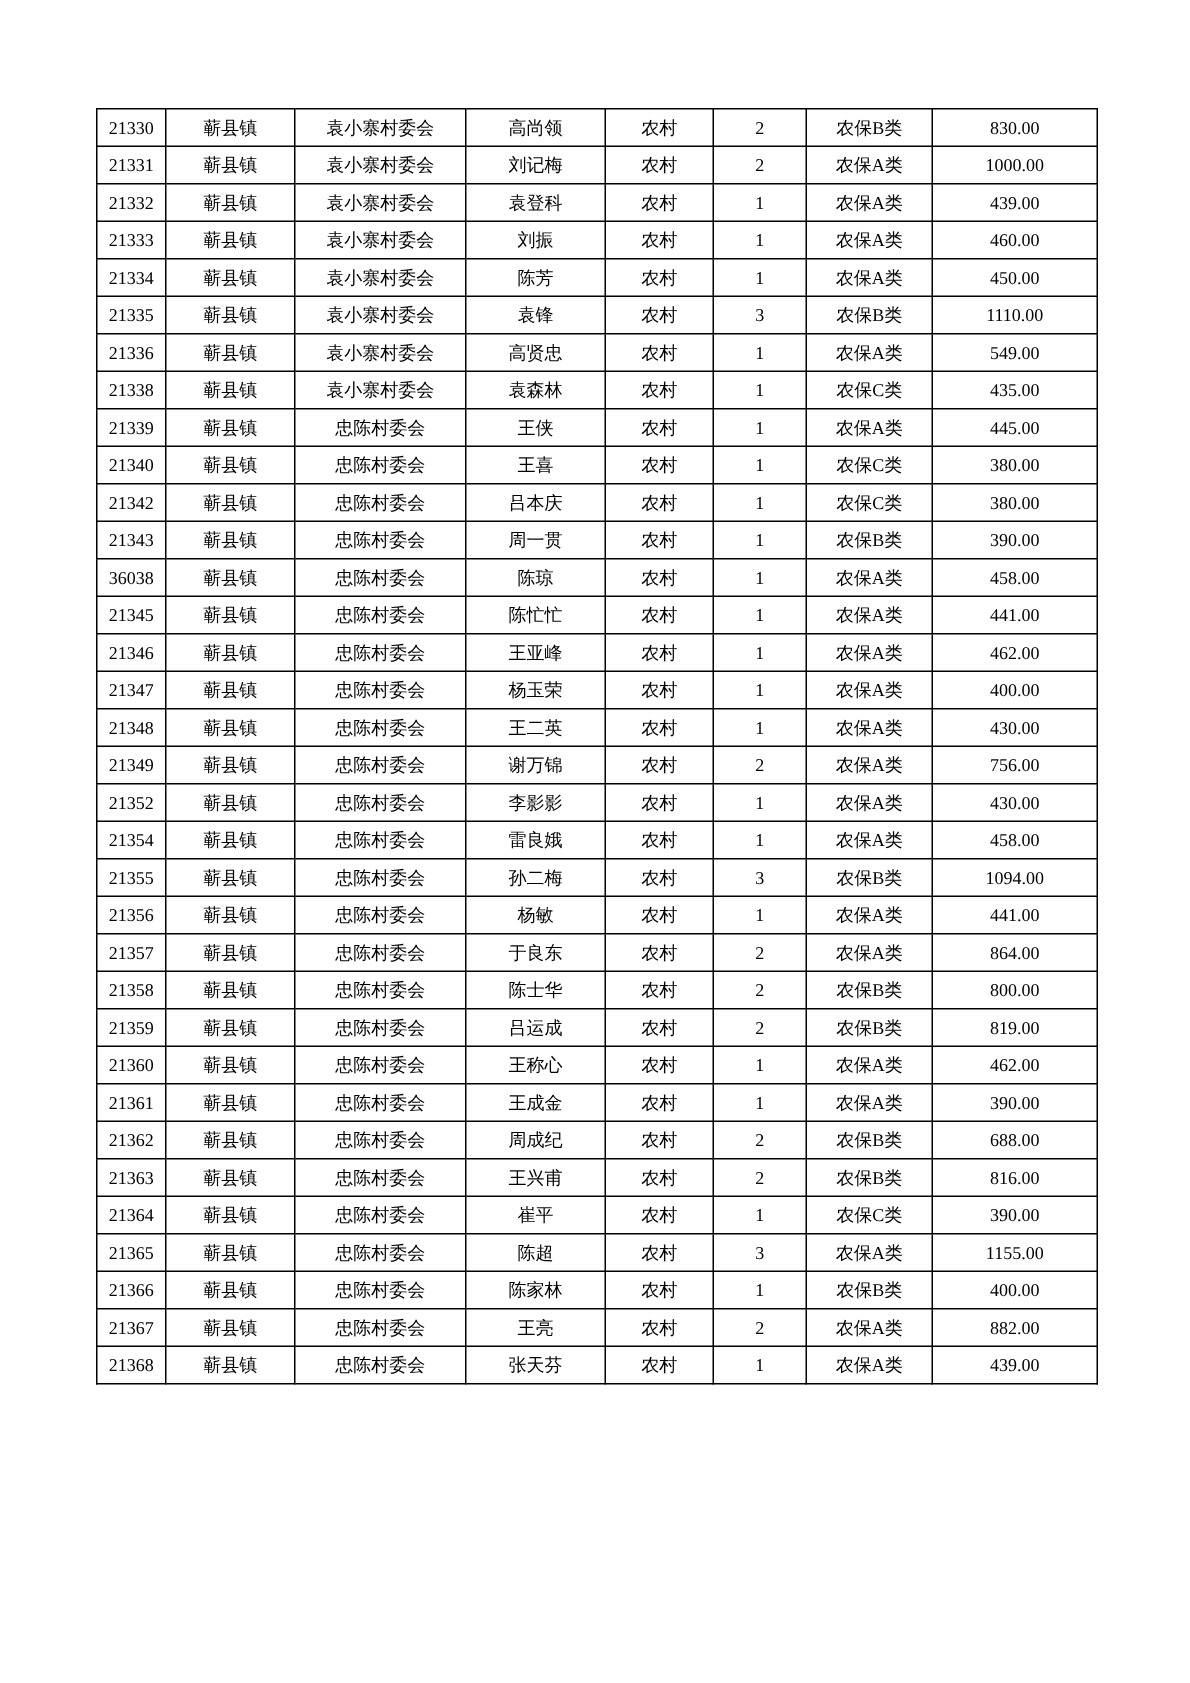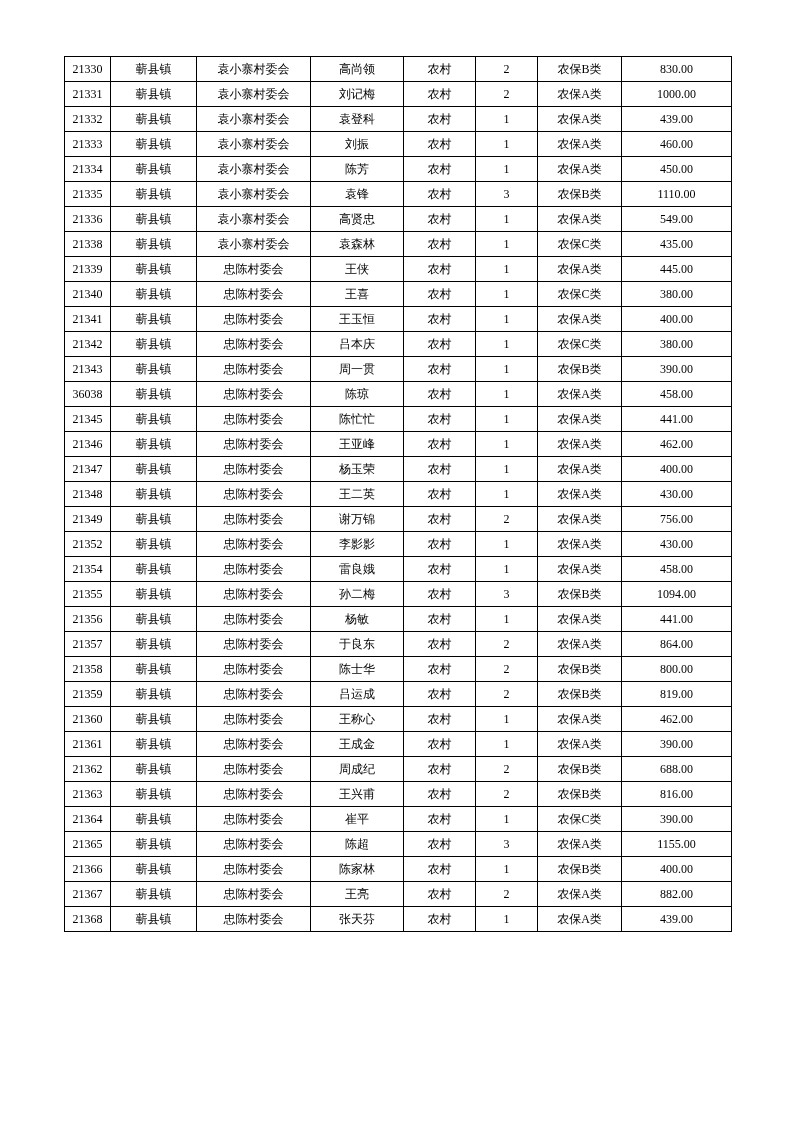--- a/index.html
+++ b/index.html
@@ -12,21 +12,21 @@
     width: 793px;
     height: 1122px;
     background: #ffffff;
     font-family: "Liberation Serif", "DejaVu Serif", serif;
     color: #000000;
     overflow: hidden;
   }
   table.data-table {
     position: absolute;
     left: 64px;
-    top: 56px;
+    top: 72px;
     width: 667px;
     border-collapse: collapse;
     table-layout: fixed;
     padding-left: 40px;
   }
   table.data-table td {
     border: 1px solid #000000;
     height: 24px;
     padding: 0 2px;
     font-size: 12px;
@@ -155,30 +155,20 @@
           <td>21340</td>
           <td>蕲县镇</td>
           <td>忠陈村委会</td>
           <td>王喜</td>
           <td>农村</td>
           <td>1</td>
           <td>农保C类</td>
           <td>380.00</td>
         </tr>
         <tr>
-          <td>21341</td>
-          <td>蕲县镇</td>
-          <td>忠陈村委会</td>
-          <td>王玉恒</td>
-          <td>农村</td>
-          <td>1</td>
-          <td>农保A类</td>
-          <td>400.00</td>
-        </tr>
-        <tr>
           <td>21342</td>
           <td>蕲县镇</td>
           <td>忠陈村委会</td>
           <td>吕本庆</td>
           <td>农村</td>
           <td>1</td>
           <td>农保C类</td>
           <td>380.00</td>
         </tr>
         <tr>

